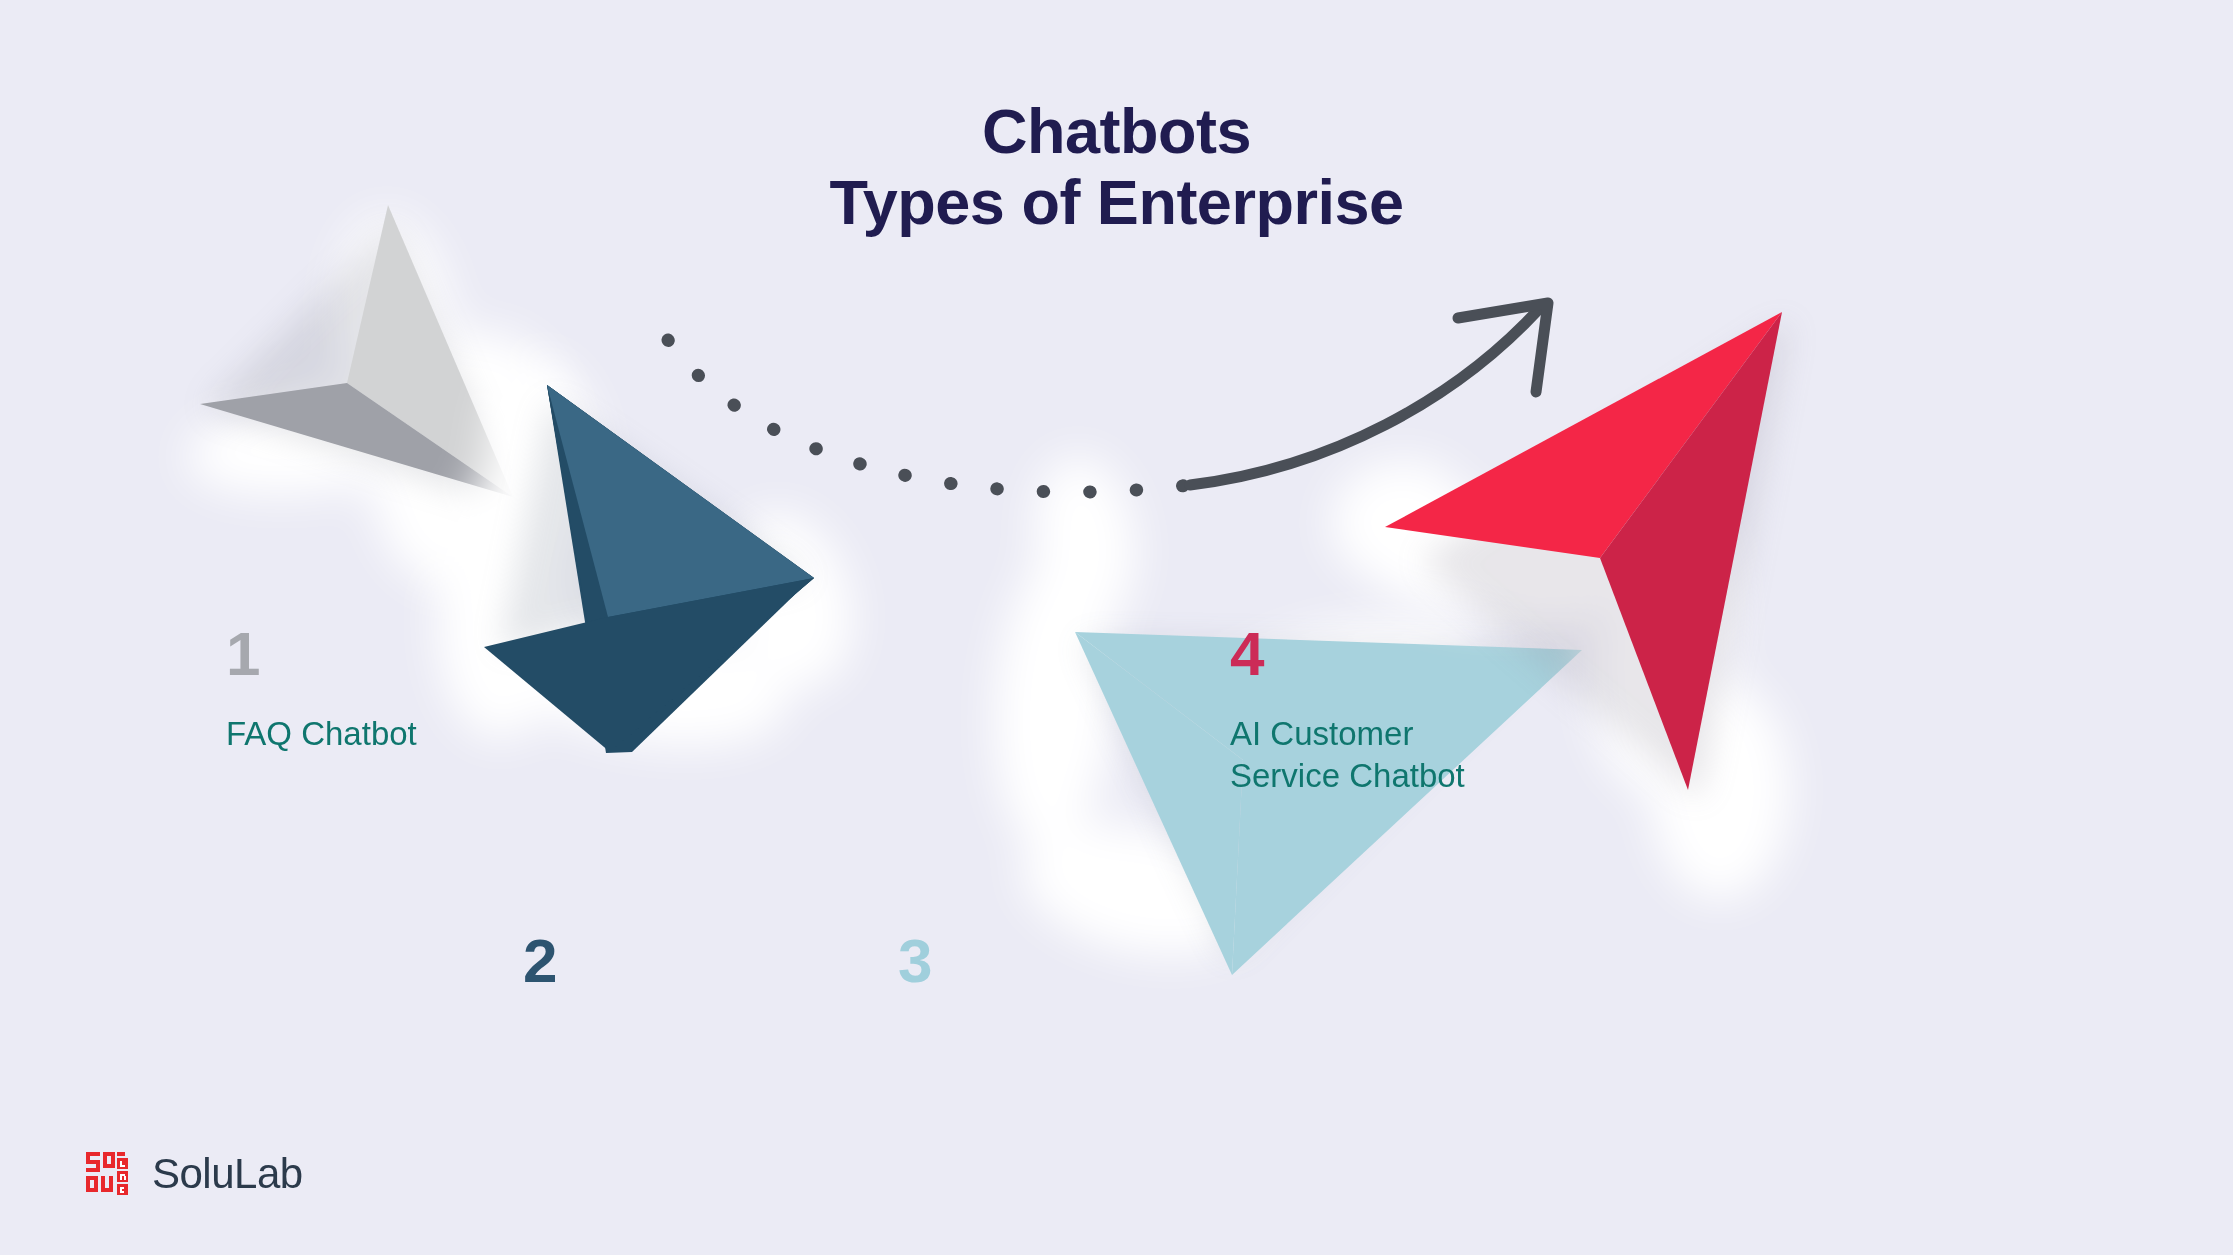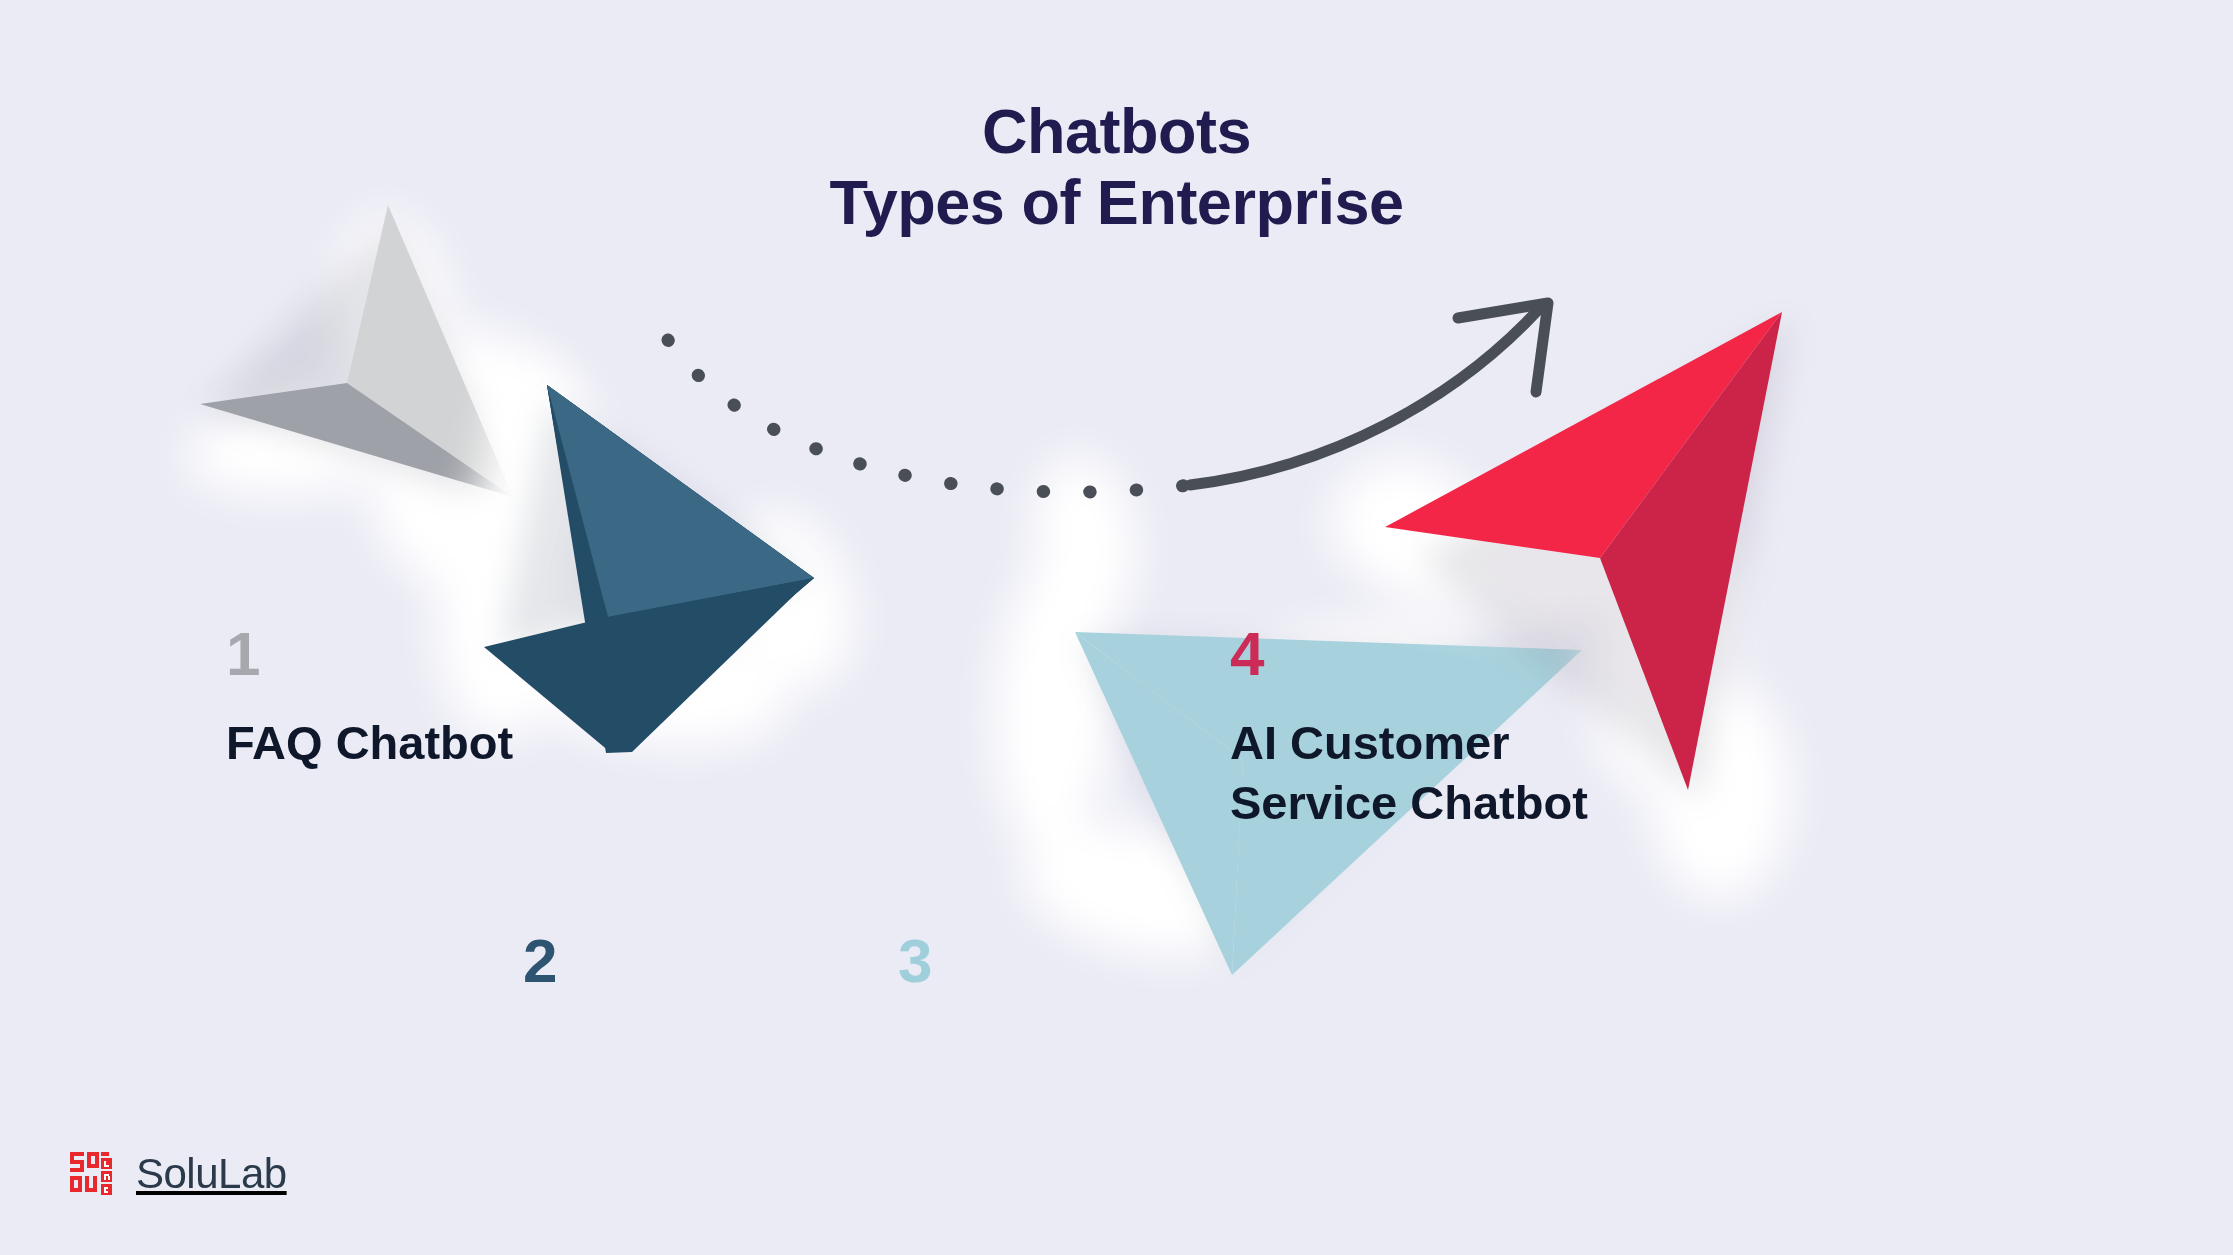--- a/index.html
+++ b/index.html
@@ -46,34 +46,33 @@
   .label-group {
     position: absolute;
   }
   .label-num {
     font-size: 62px;
     font-weight: bold;
     line-height: 1;
     margin: 0 0 28px 0;
   }
   .label-text {
-    font-size: 47px;
-    font-weight: bold;
-    color: #0f172a;
+    font-size: 33px;
+    font-weight: normal;
+    color: #0f766e;
     line-height: 1.28;
     white-space: pre-line;
   }
   .logo-wrap {
     position: absolute;
-    left: 68px;
+    left: 84px;
     top: 1148px;
     display: flex;
     align-items: center;
     gap: 16px;
-    text-decoration: underline;
   }
   .logo-mark {
     width: 52px;
     height: 52px;
     display: block;
   }
   .logo-text {
     font-size: 42px;
     font-weight: 500;
     color: #2B3A4B;

